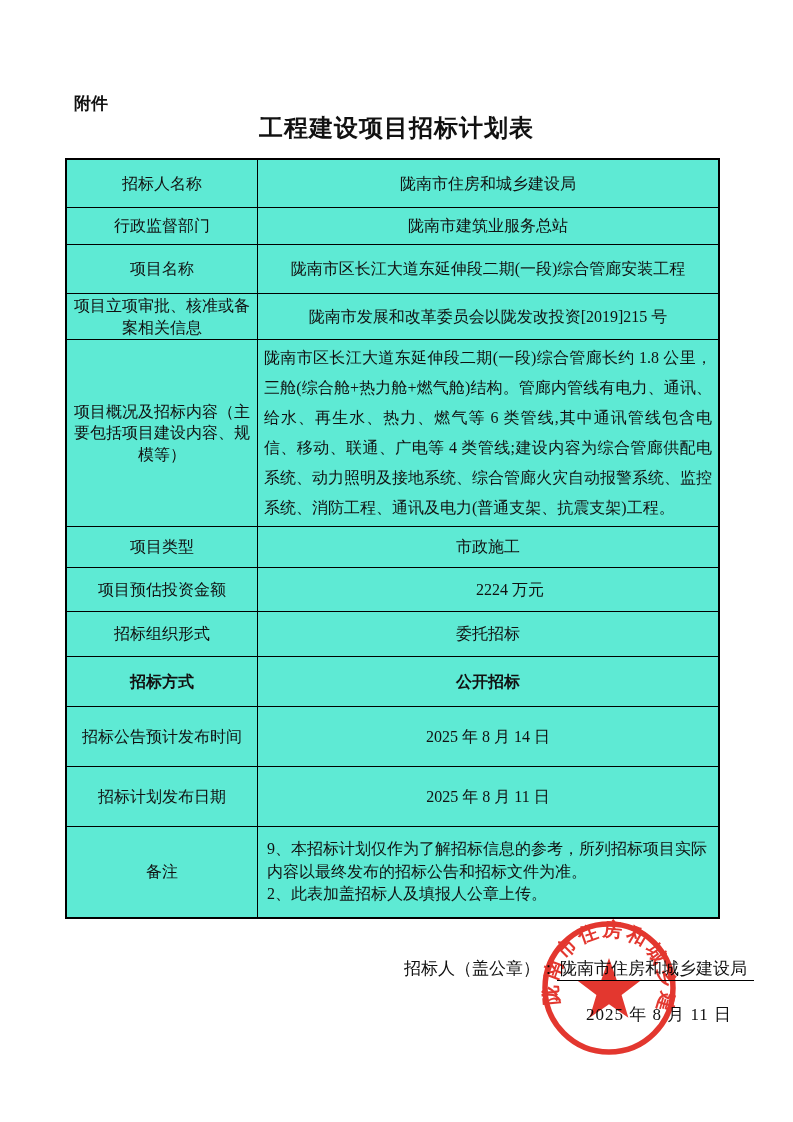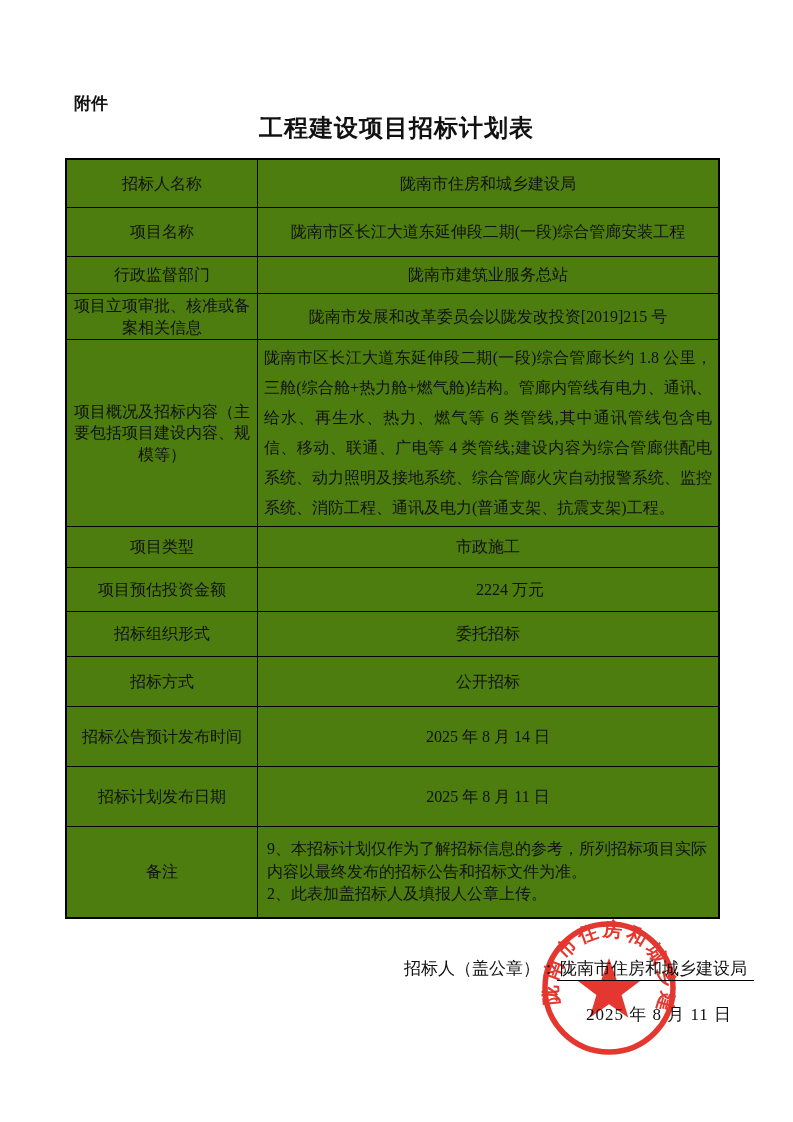--- a/index.html
+++ b/index.html
@@ -17,36 +17,36 @@
   }
   .doc-title{
     position:absolute;left:0;top:112px;width:793px;
     text-align:center;
     font-size:24px;font-weight:bold;letter-spacing:1px;
   }
   .main-table{
     position:absolute;left:65px;top:158px;width:655px;
     border:2px solid #000;
     box-sizing:border-box;
-    background:#4d7c0f;
+    background:#5eead4;
   }
   .row{display:flex;border-bottom:1px solid #000;box-sizing:border-box;}
   .row:last-child{border-bottom:none;}
   .cell{box-sizing:border-box;display:flex;align-items:center;justify-content:center;font-size:16px;line-height:1.32;}
   .label{width:191px;border-right:1px solid #000;text-align:center;padding:2px 5px;flex:none;}
   .value{flex:1;text-align:center;padding:2px 6px;}
   .r0{height:48px;}
   .r1{height:49px;}
   .r2{height:37px;}
   .r3{height:46px;}
   .r4{height:187px;}
   .r5{height:41px;}
   .r6{height:44px;gap:44px;}
   .r7{height:45px;}
-  .r8{height:50px;}
+  .r8{height:50px;font-weight:bold;}
   .r9{height:60px;}
   .r10{height:60px;justify-content:space-between;}
   .r11{height:90px;}
   .value.para{
     text-align:justify;
     line-height:30px;
     padding:4px 6px;
   }
   .value.remark{
     text-align:left;
@@ -82,28 +82,28 @@
 
   <div class="doc-title">工程建设项目招标计划表</div>
 
   <div class="main-table">
 
     <div class="row r0">
       <div class="cell label">招标人名称</div>
       <div class="cell value">陇南市住房和城乡建设局</div>
     </div>
 
+    <div class="row r2">
+      <div class="cell label">行政监督部门</div>
+      <div class="cell value">陇南市建筑业服务总站</div>
+    </div>
+
     <div class="row r1">
       <div class="cell label">项目名称</div>
       <div class="cell value">陇南市区长江大道东延伸段二期(一段)综合管廊安装工程</div>
-    </div>
-
-    <div class="row r2">
-      <div class="cell label">行政监督部门</div>
-      <div class="cell value">陇南市建筑业服务总站</div>
     </div>
 
     <div class="row r3">
       <div class="cell label">项目立项审批、核准或备案相关信息</div>
       <div class="cell value">陇南市发展和改革委员会以陇发改投资[2019]215 号</div>
     </div>
 
     <div class="row r4">
       <div class="cell label">项目概况及招标内容（主要包括项目建设内容、规模等）</div>
       <div class="cell value para">陇南市区长江大道东延伸段二期(一段)综合管廊长约 1.8 公里，三舱(综合舱+热力舱+燃气舱)结构。管廊内管线有电力、通讯、给水、再生水、热力、燃气等 6 类管线,其中通讯管线包含电信、移动、联通、广电等 4 类管线;建设内容为综合管廊供配电系统、动力照明及接地系统、综合管廊火灾自动报警系统、监控系统、消防工程、通讯及电力(普通支架、抗震支架)工程。</div>

